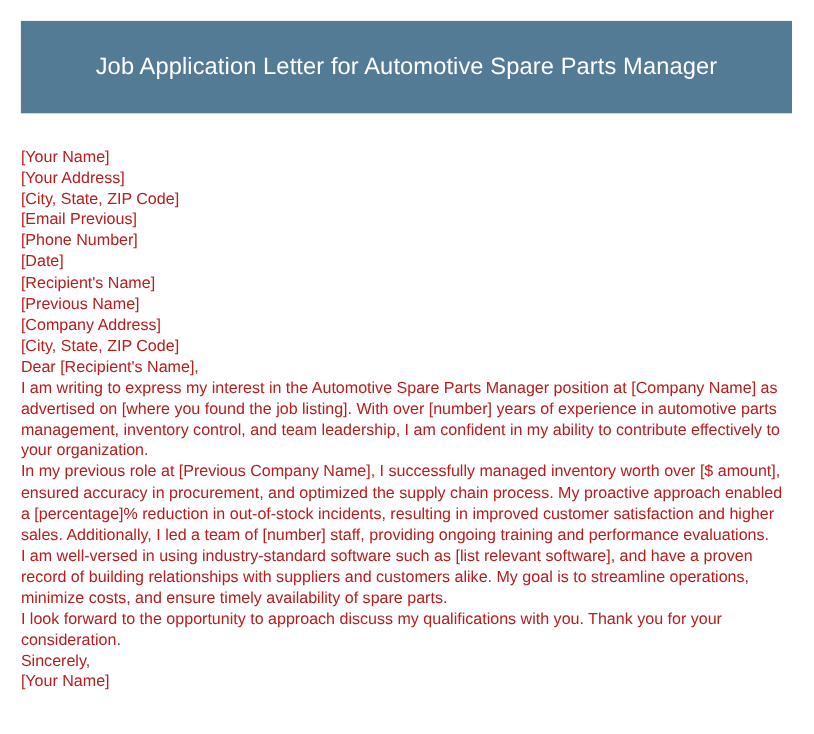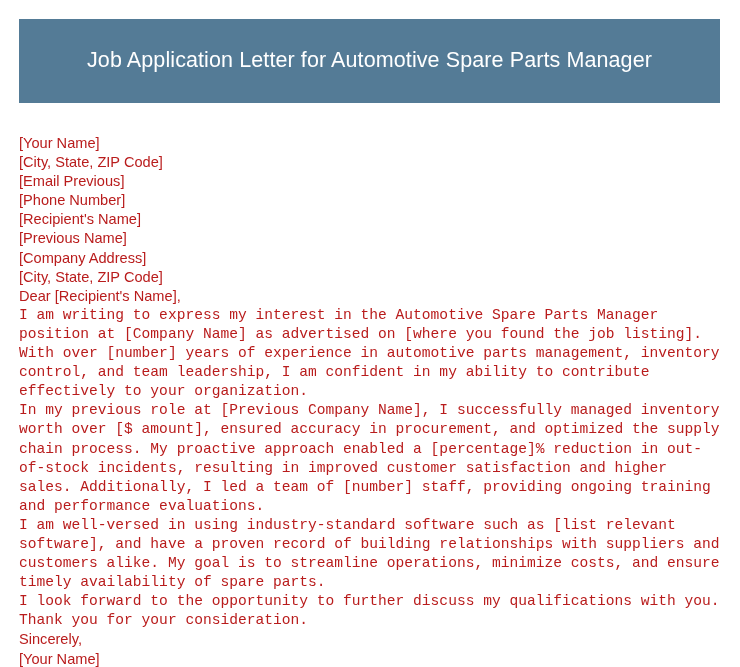--- a/index.html
+++ b/index.html
@@ -54,53 +54,54 @@
     display: block;
     white-space: pre-wrap;
     margin: 0;
     padding: 0;
   }
   .para {
     display: block;
     margin: 0;
     padding: 0;
     text-align: left;
-    font-family: Liberation Mono, monospace;
   }
 </style>
 </head>
 <body>
 
 <div class="page">
 
   <div class="header-banner">
     <div class="header-title">Job Application Letter for Automotive Spare Parts Manager</div>
   </div>
 
   <div class="letter-body">
 
     <div>
       <span class="line">[Your Name]</span>
+      <span class="line">[Your Address]</span>
       <span class="line">[City, State, ZIP Code]</span>
       <span class="line">[Email Previous]</span>
       <span class="line">[Phone Number]</span>
+      <span class="line">[Date]</span>
     </div>
 
     <div>
       <span class="line">[Recipient's Name]</span>
       <span class="line">[Previous Name]</span>
       <span class="line">[Company Address]</span>
       <span class="line">[City, State, ZIP Code]</span>
     </div>
 
     <span class="line">Dear [Recipient's Name],</span>
 
     <p class="para">I am writing to express my interest in the Automotive Spare Parts Manager position at [Company Name] as advertised on [where you found the job listing]. With over [number] years of experience in automotive parts management, inventory control, and team leadership, I am confident in my ability to contribute effectively to your organization.</p>
     <p class="para">In my previous role at [Previous Company Name], I successfully managed inventory worth over [$ amount], ensured accuracy in procurement, and optimized the supply chain process. My proactive approach enabled a [percentage]% reduction in out-of-stock incidents, resulting in improved customer satisfaction and higher sales. Additionally, I led a team of [number] staff, providing ongoing training and performance evaluations.</p>
     <p class="para">I am well-versed in using industry-standard software such as [list relevant software], and have a proven record of building relationships with suppliers and customers alike. My goal is to streamline operations, minimize costs, and ensure timely availability of spare parts.</p>
-    <p class="para">I look forward to the opportunity to further discuss my qualifications with you. Thank you for your consideration.</p>
+    <p class="para">I look forward to the opportunity to approach discuss my qualifications with you. Thank you for your consideration.</p>
 
     <span class="line">Sincerely,</span>
     <span class="line">[Your Name]</span>
 
   </div>
 
 </div>
 
 </body></html>

